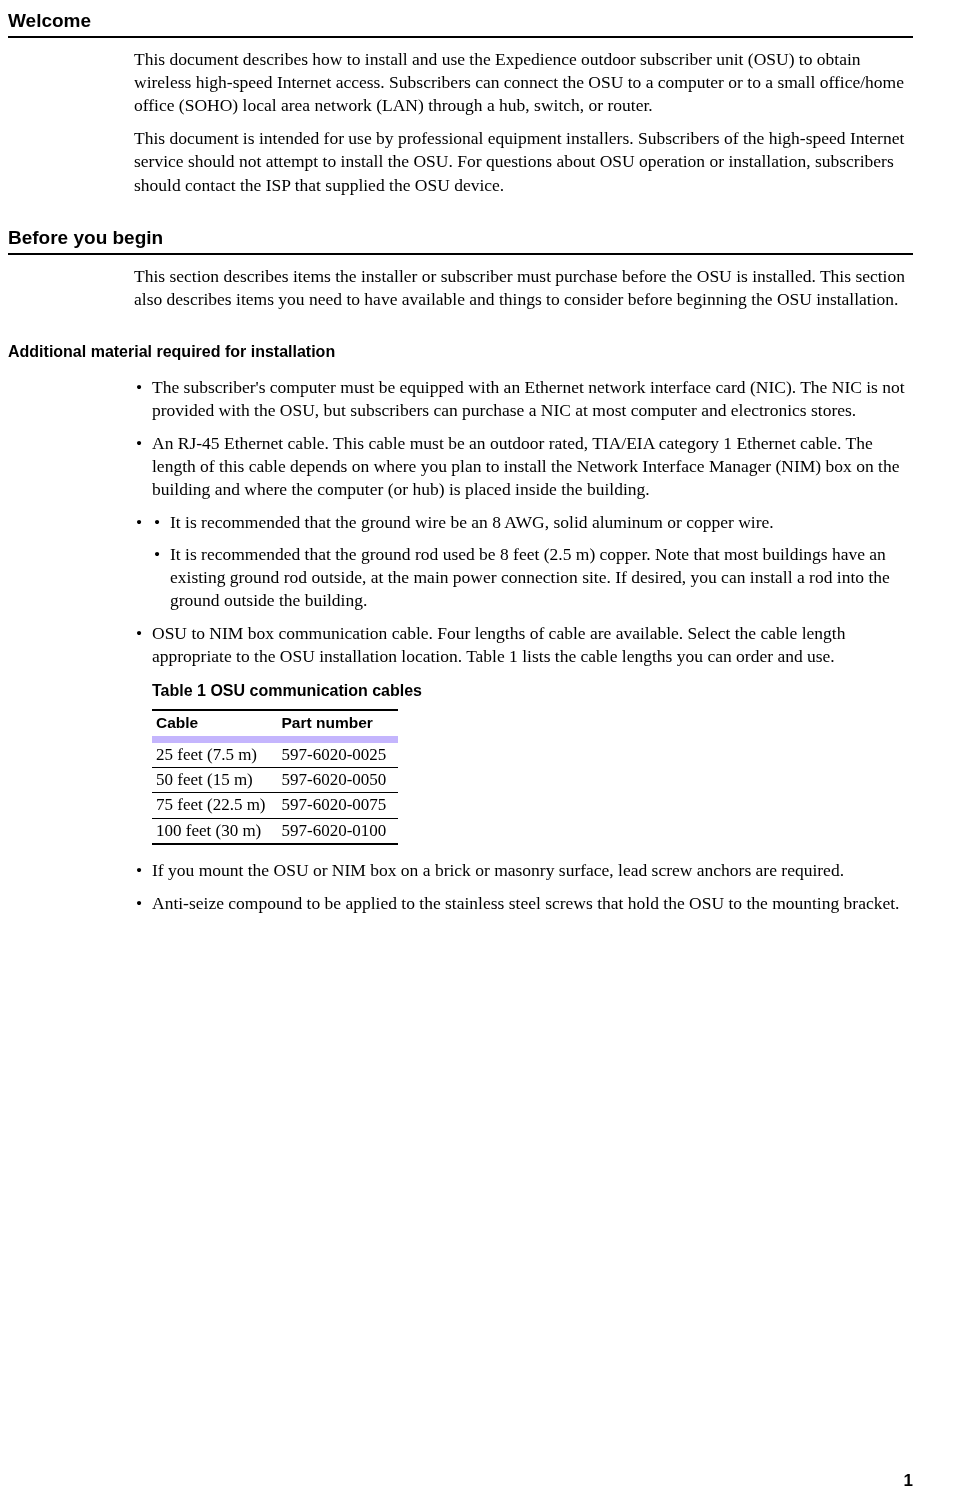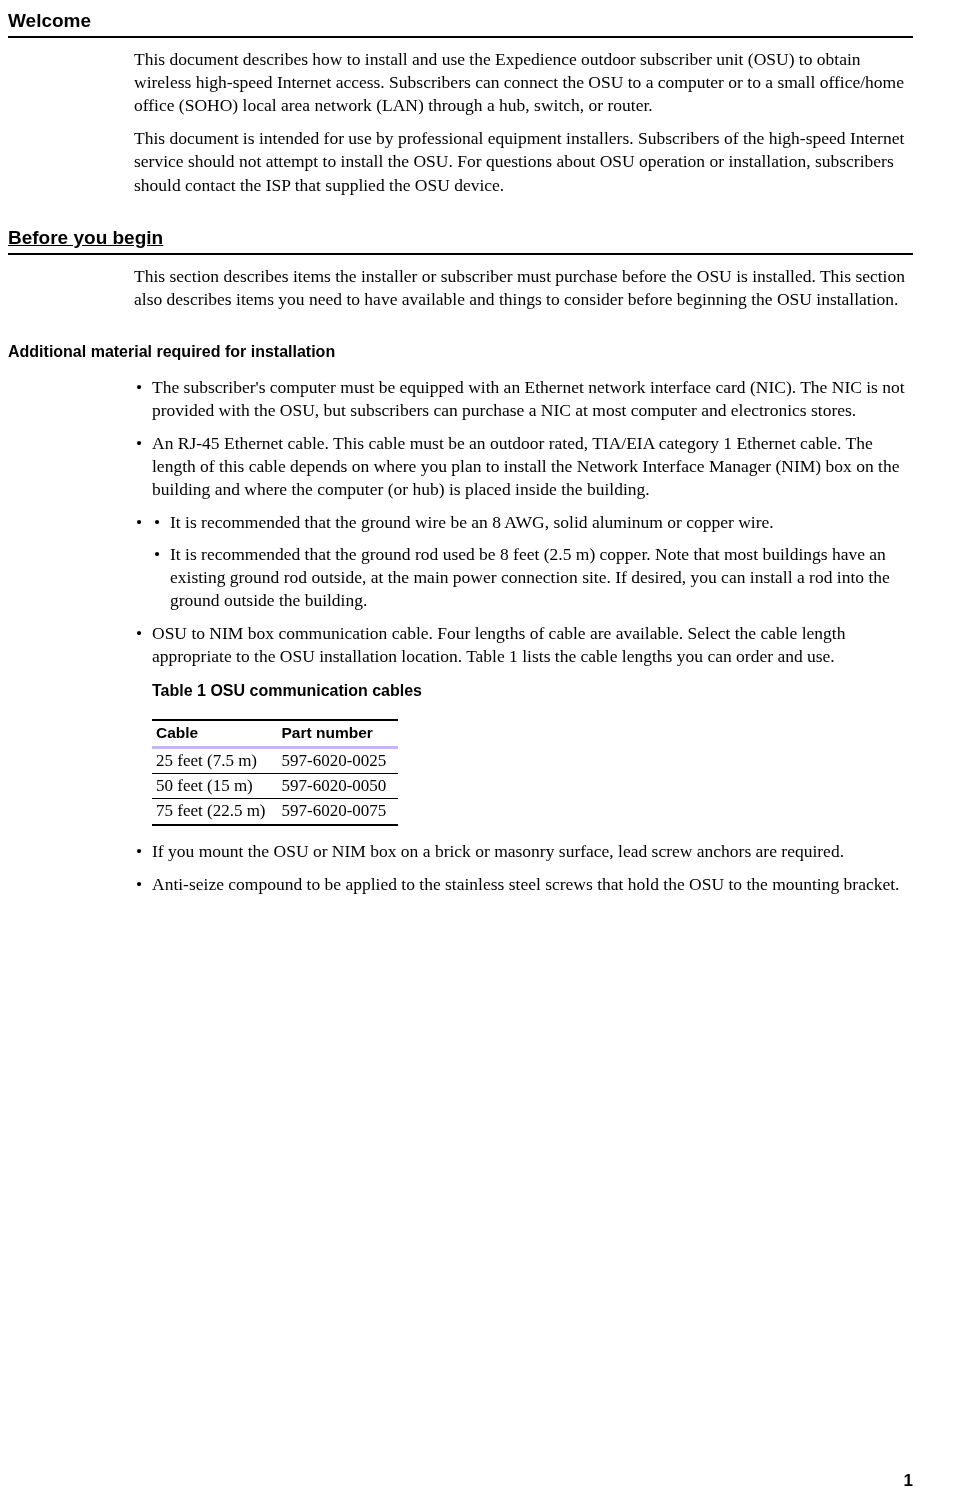--- a/index.html
+++ b/index.html
@@ -61,55 +61,54 @@
     left: 2px;
     top: 0;
   }
   .table-wrap {
     margin: 12px 0 14px 152px;
   }
   .table-title {
     font-family: Verdana, Arial, sans-serif;
     font-weight: bold;
     font-size: 16px;
-    margin-bottom: 18px;
+    margin-bottom: 8px;
   }
   table {
     border-collapse: collapse;
     border-top: 2px solid #000;
     border-bottom: 2px solid #000;
   }
   th {
     font-family: Verdana, Arial, sans-serif;
     font-weight: bold;
     font-size: 15.5px;
     text-align: left;
     padding: 2px 12px 2px 4px;
-    border-bottom: 3px solid #c4b5fd;
+    border-bottom: 7px solid #c4b5fd;
   }
   td {
     font-family: Georgia, "Times New Roman", serif;
     font-size: 17px;
     padding: 1px 12px 1px 4px;
     border-bottom: 1px solid #000;
   }
   tr:last-child td {
     border-bottom: none;
   }
   .pagenum {
     position: fixed;
     bottom: 16px;
     right: 62px;
     font-family: Verdana, Arial, sans-serif;
     font-size: 17px;
     font-weight: bold;
   }
   .gap-before-section {
     margin-top: 28px;
-    text-decoration: underline;
   }
 </style>
 </head>
 <body>
 
 <h1>Welcome</h1>
 
 <p class="para">This document describes how to install and use the Expedience outdoor subscriber unit (OSU) to obtain wireless high-speed Internet access. Subscribers can connect the OSU to a computer or to a small office/home office (SOHO) local area network (LAN) through a hub, switch, or router.</p>
 <p class="para">This document is intended for use by professional equipment installers. Subscribers of the high-speed Internet service should not attempt to install the OSU. For questions about OSU operation or installation, subscribers should contact the ISP that supplied the OSU device.</p>
 
@@ -146,20 +145,24 @@
         <td>597-6020-0025</td>
       </tr>
       <tr>
         <td>50 feet (15 m)</td>
         <td>597-6020-0050</td>
       </tr>
       <tr>
         <td>75 feet (22.5 m)</td>
         <td>597-6020-0075</td>
       </tr>
+      <tr>
+        <td>100 feet (30 m)</td>
+        <td>597-6020-0100</td>
+      </tr>
     </tbody>
   </table>
 </div>
 
 <ul class="outer">
   <li>If you mount the OSU or NIM box on a brick or masonry surface, lead screw anchors are required.</li>
   <li>Anti-seize compound to be applied to the stainless steel screws that hold the OSU to the mounting bracket.</li>
 </ul>
 
 <div class="pagenum">1</div>

